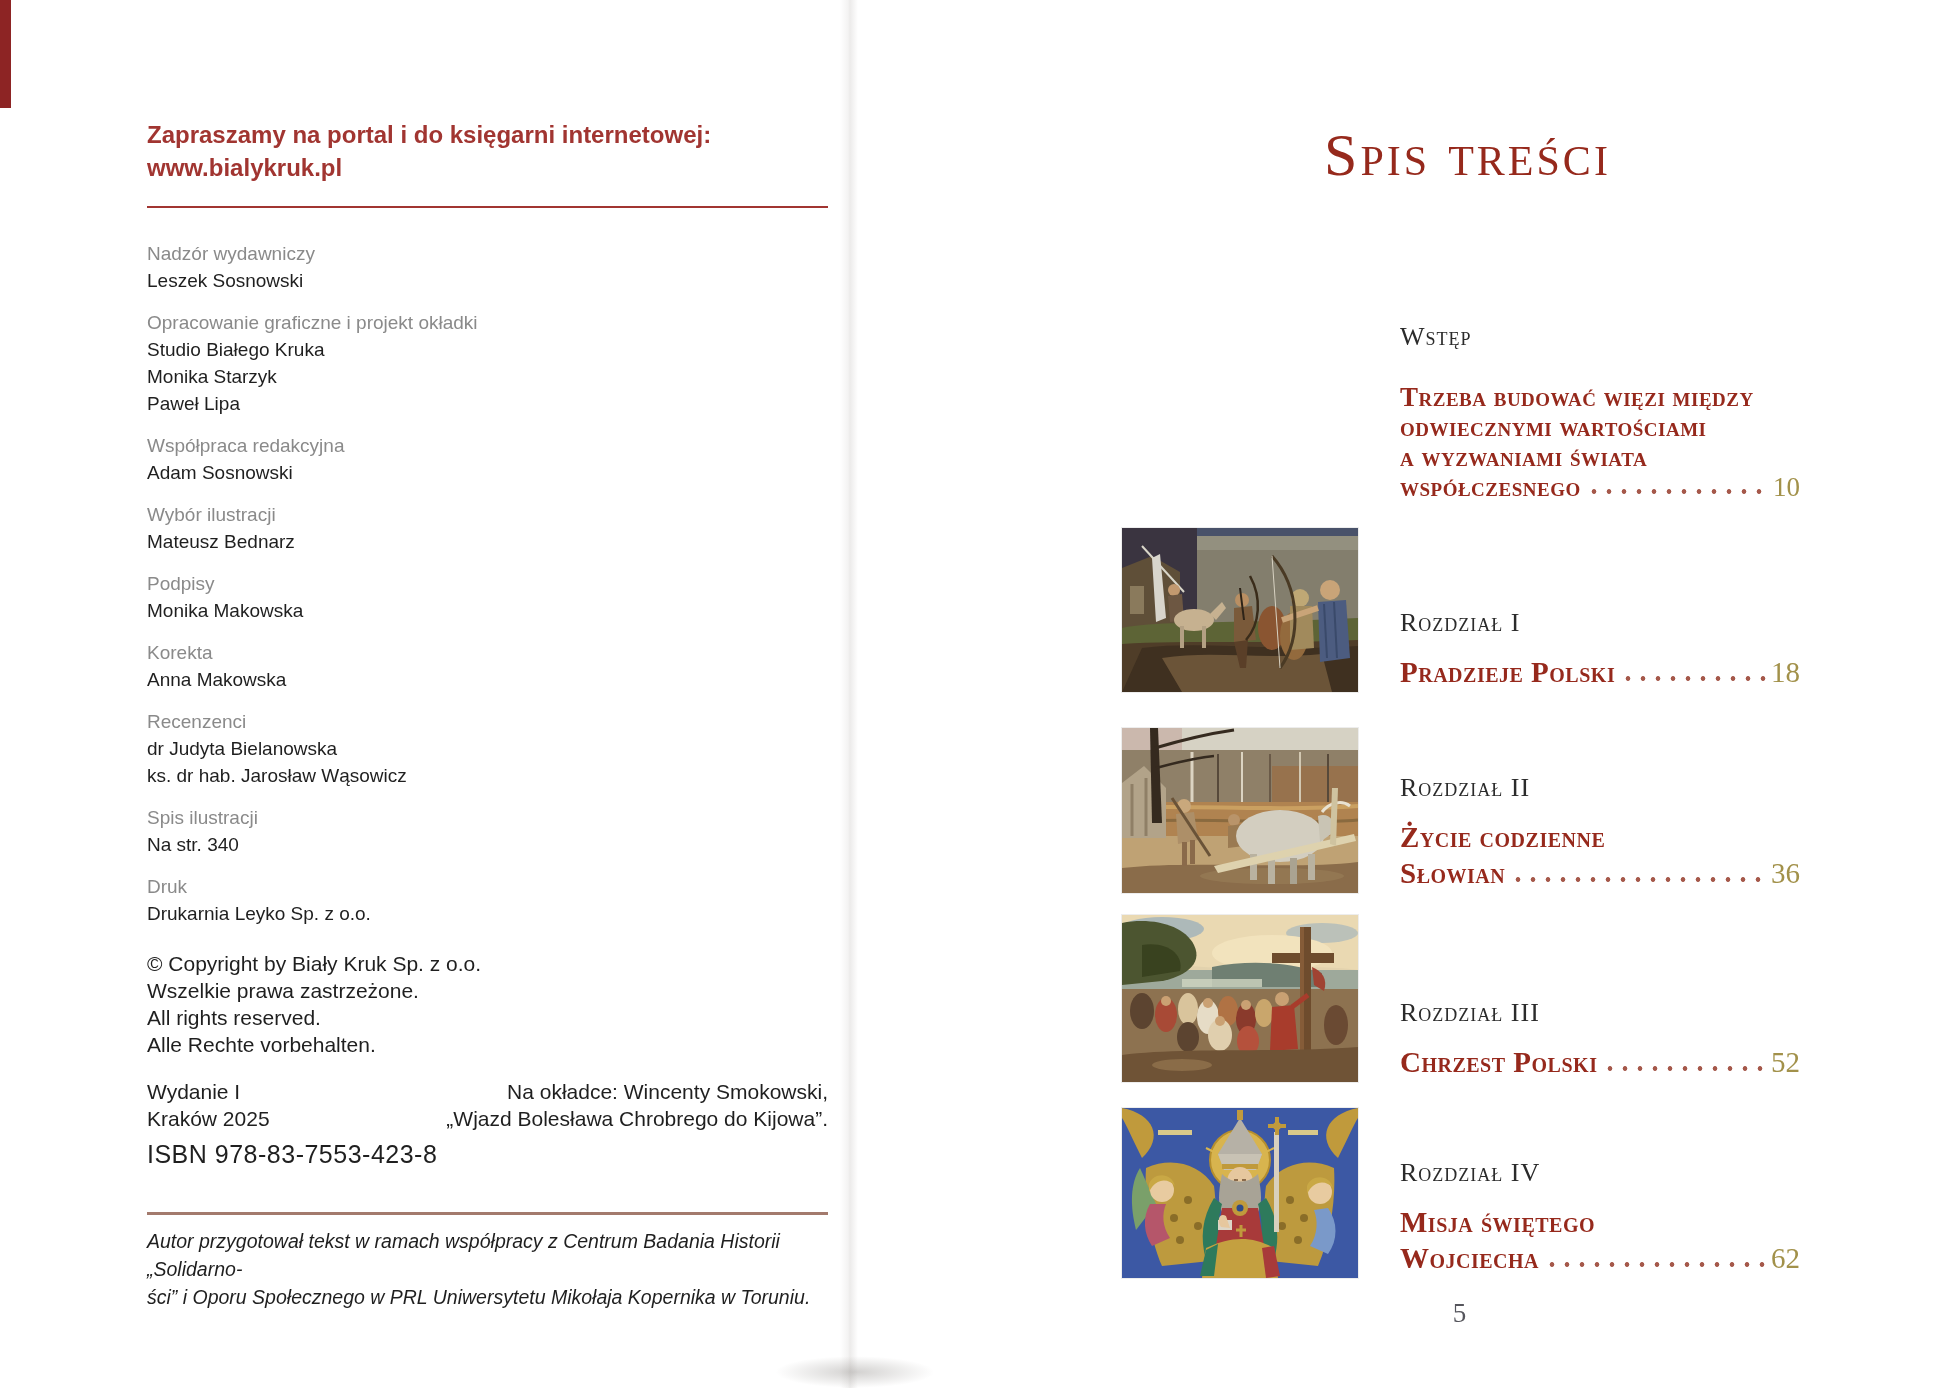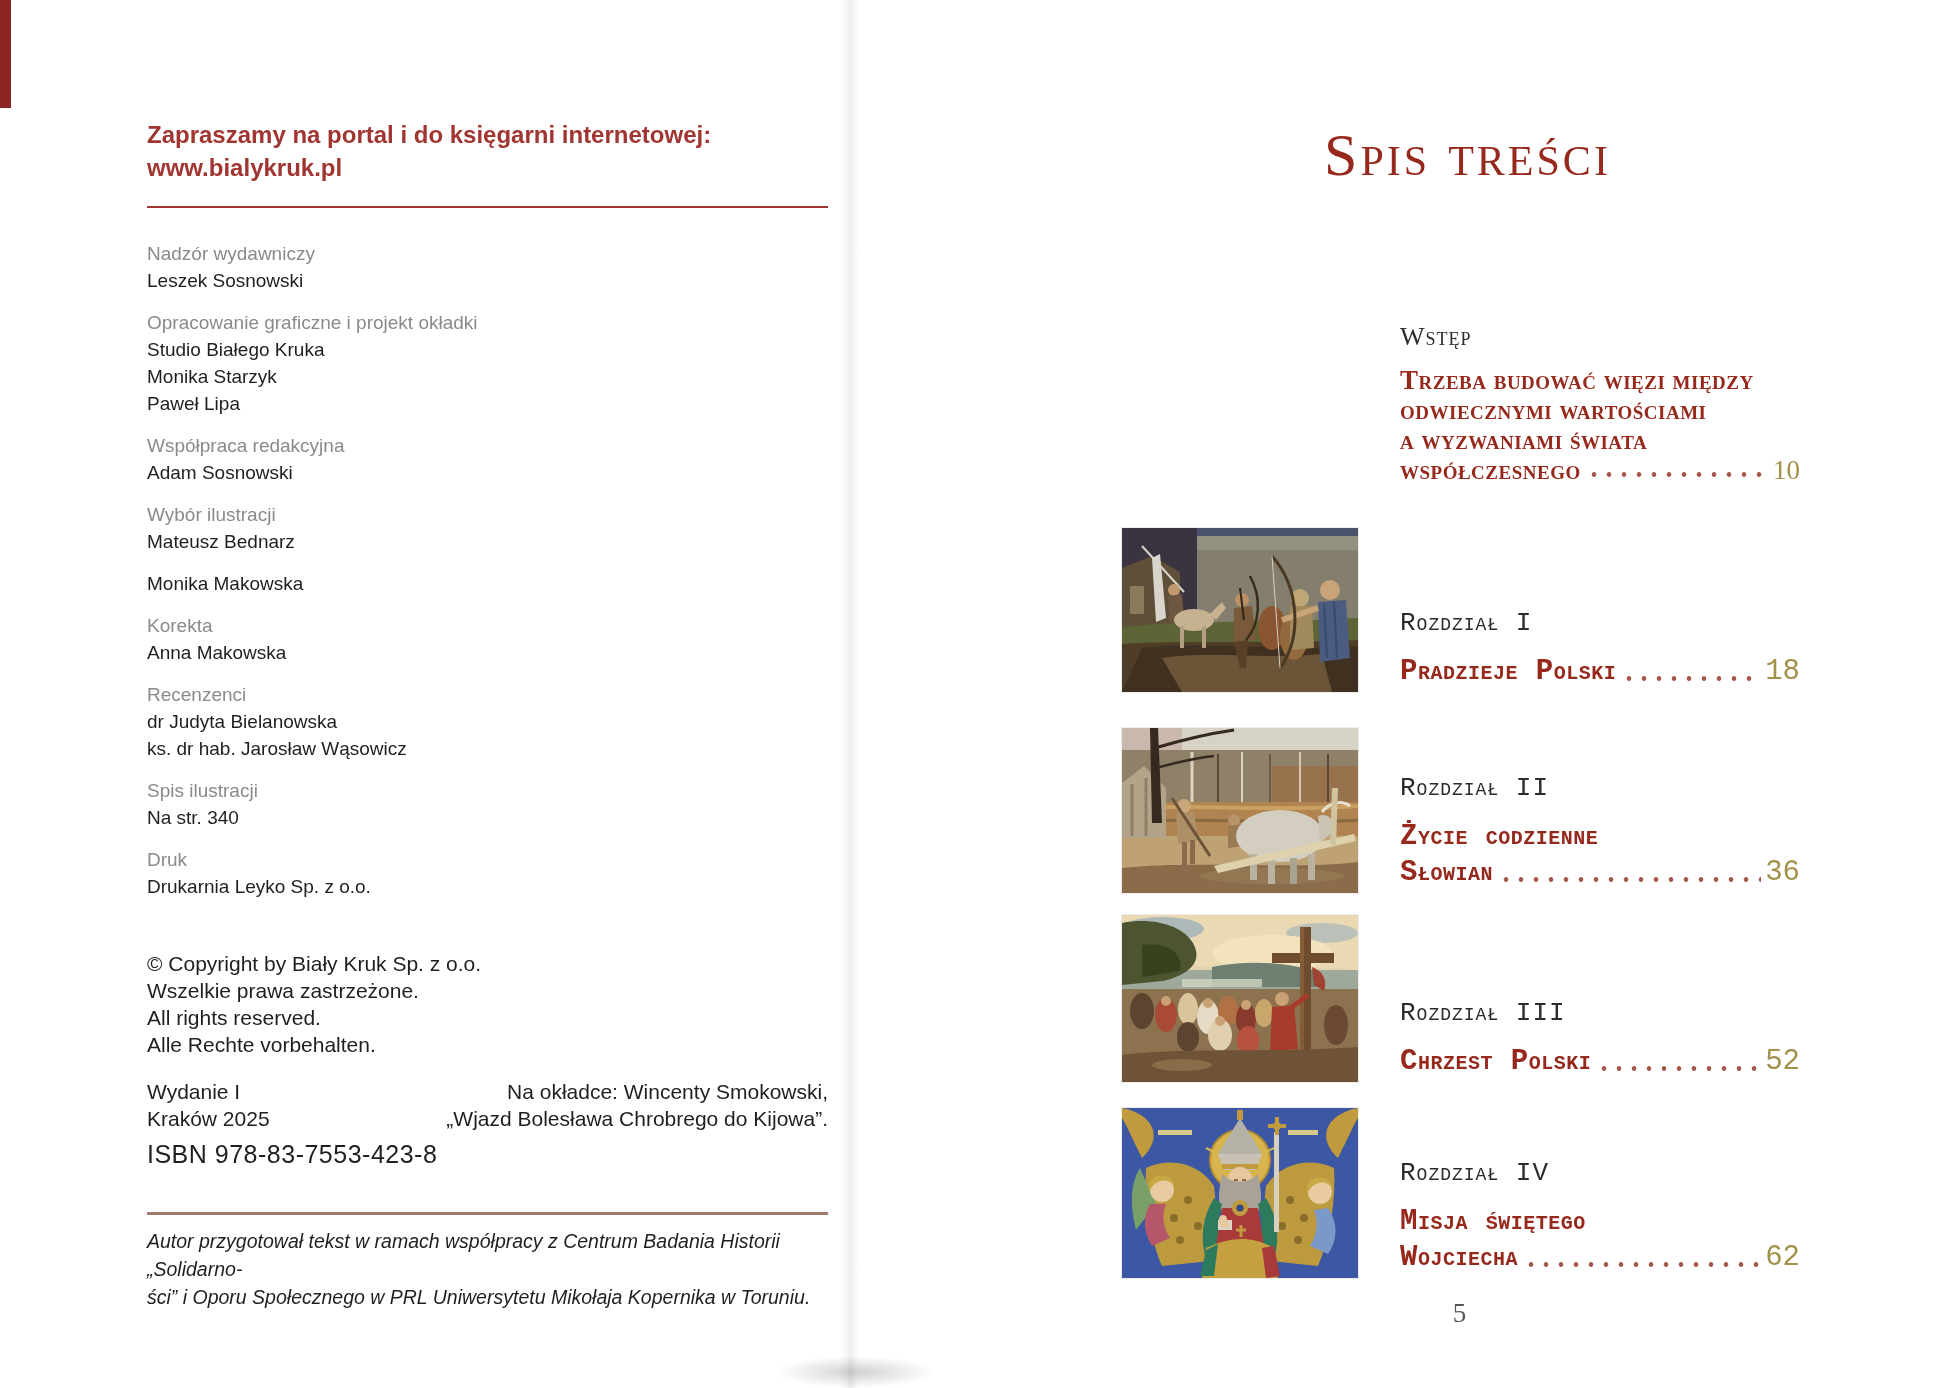--- a/index.html
+++ b/index.html
@@ -23,30 +23,30 @@
   .lp-rule2{top:1212px;border-top:3px solid var(--divider_brown,#a37a6d);}
   .footnote{top:1227px;font-style:italic;font-size:19.5px;line-height:28px;color:var(--text_dark,#1f1f1f);}
   
   .rp{position:absolute;left:1119px;top:0;width:681px;height:1388px;font-family:"Liberation Serif",serif;}
   .rp-title{position:absolute;top:112px;left:0;width:100%;text-align:center;
     font-variant:small-caps;font-size:60px;line-height:70px;letter-spacing:3px;
     color:var(--serif_red,#96291c);font-weight:normal;margin:8px;}
   .toc-label{font-variant:small-caps;font-size:26px;line-height:30px;letter-spacing:1px;color:var(--label_black,#2b2b2b);}
   .toc-title{font-variant:small-caps;font-weight:bold;letter-spacing:0.5px;color:var(--serif_red,#96291c);}
   .intro{position:absolute;left:281px;top:322px;width:400px;}
-  .intro .toc-label{display:block;margin-bottom:13px;}
+  .intro .toc-label{display:block;margin-bottom:30px;}
   .intro .toc-title{font-size:27px;line-height:30px;}
   .toc-row{position:absolute;left:0;width:681px;}
   .row1{top:528px;height:164px;}
   .row2{top:728px;height:165px;}
   .row3{top:915px;height:167px;}
   .row4{top:1108px;height:170px;}
   .thumb{position:absolute;left:3px;bottom:0;top:0;width:236px;box-shadow:0 0 0 1px rgba(0,0,0,0.07);}
   .thumb svg{display:block;width:100%;height:100%;}
-  .row-text{position:absolute;left:281px;bottom:2px;width:400px;font-family:Liberation Mono, monospace;}
+  .row-text{position:absolute;left:281px;bottom:2px;width:400px;}
   .row-text .toc-label{display:block;margin-bottom:16px;}
   .row-text .toc-title{font-size:29px;line-height:36px;}
   .toc-line{display:flex;align-items:baseline;}
   .leader{flex:1 1 auto;align-self:flex-end;height:5px;margin:0 4px 9px 10px;
     background-image:radial-gradient(circle at 3px 2.5px,var(--dot_color,#a5584a) 2px,rgba(0,0,0,0) 2.7px);
     background-size:15px 5px;background-repeat:repeat-x;}
   .pagenum{color:var(--gold,#a2914a);font-weight:normal;}
   .intro .pagenum{font-size:27px;}
   .row-text .pagenum{font-size:29px;}
   .folio{position:absolute;left:0;top:1298px;width:681px;text-align:center;
@@ -87,20 +87,21 @@
       </div>
       <div class="credit-group">
         <div class="credit-label">Współpraca redakcyjna</div>
         <div class="credit-name">Adam Sosnowski</div>
       </div>
       <div class="credit-group">
         <div class="credit-label">Wybór ilustracji</div>
         <div class="credit-name">Mateusz Bednarz</div>
       </div>
       <div class="credit-group">
+        <div class="credit-label">Podpisy</div>
         <div class="credit-name">Monika Makowska</div>
       </div>
       <div class="credit-group">
         <div class="credit-label">Korekta</div>
         <div class="credit-name">Anna Makowska</div>
       </div>
       <div class="credit-group">
         <div class="credit-label">Recenzenci</div>
         <div class="credit-name">dr Judyta Bielanowska</div>
         <div class="credit-name">ks. dr hab. Jarosław Wąsowicz</div>

